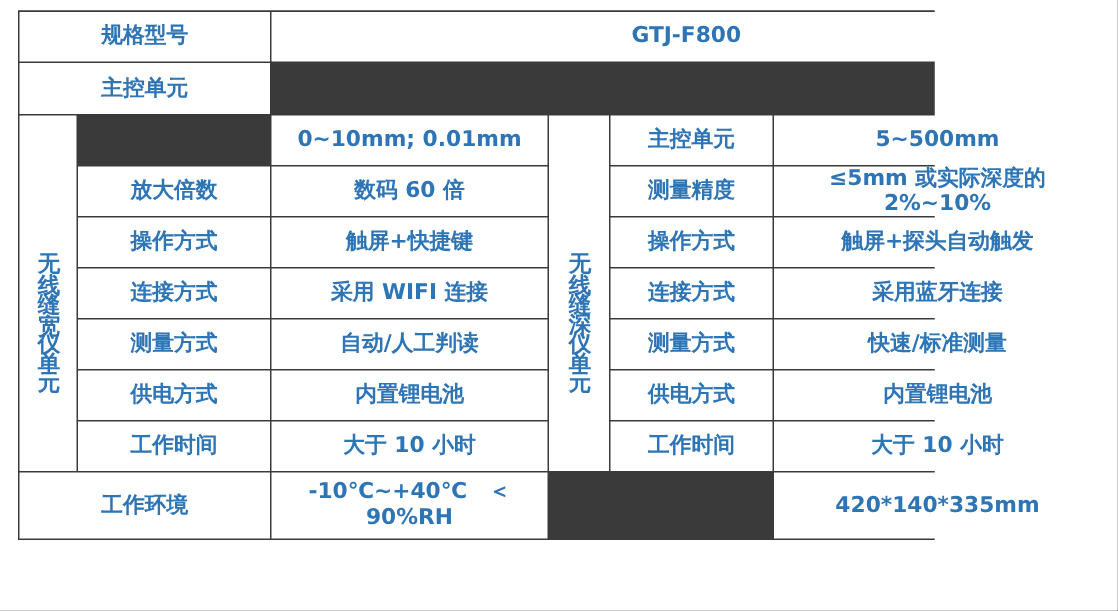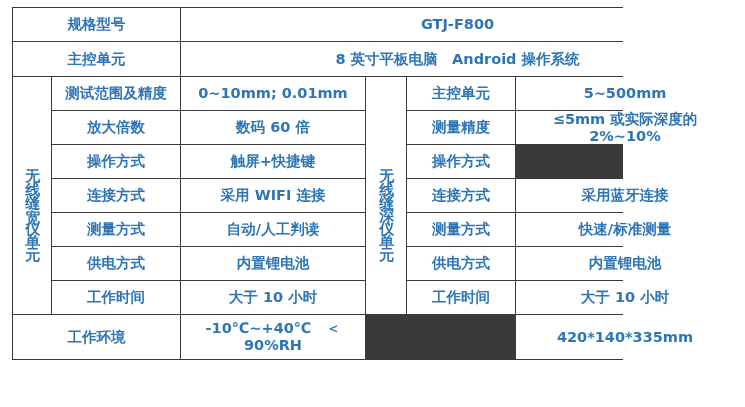--- a/index.html
+++ b/index.html
@@ -74,49 +74,48 @@
 </head>
 <body>
 
 <div class="page">
 
   <div class="tech-table">
 
     <div class="cell c-label r1">规格型号</div>
     <div class="cell c-value r1">GTJ-F800</div>
     <div class="cell c-label r2">主控单元</div>
-    <div class="cell c-value r2">8 英寸平板电脑　Android 操作系统</div>
 
     <div class="cell unit-cell-left">
       <span class="unit-text">无线缝宽仪单元</span>
     </div>
     <div class="cell unit-cell-right">
       <span class="unit-text">无线缝深仪单元</span>
     </div>
 
-    <div class="cell col-b row-3">测试范围及精度</div>
     <div class="cell col-c row-3">0~10mm; 0.01mm</div>
     <div class="cell col-b row-4">放大倍数</div>
     <div class="cell col-c row-4">数码 60 倍</div>
     <div class="cell col-b row-5">操作方式</div>
     <div class="cell col-c row-5">触屏+快捷键</div>
     <div class="cell col-b row-6">连接方式</div>
     <div class="cell col-c row-6">采用 WIFI 连接</div>
     <div class="cell col-b row-7">测量方式</div>
     <div class="cell col-c row-7">自动/人工判读</div>
     <div class="cell col-b row-8">供电方式</div>
     <div class="cell col-c row-8">内置锂电池</div>
     <div class="cell col-b row-9">工作时间</div>
     <div class="cell col-c row-9">大于 10 小时</div>
 
     <div class="cell col-e row-3">主控单元</div>
     <div class="cell col-f row-3">5~500mm</div>
     <div class="cell col-e row-4">测量精度</div>
     <div class="cell col-f row-4">≤5mm 或实际深度的 2%~10%</div>
     <div class="cell col-e row-5">操作方式</div>
+    <div class="cell col-f row-5">触屏+探头自动触发</div>
     <div class="cell col-e row-6">连接方式</div>
     <div class="cell col-f row-6">采用蓝牙连接</div>
     <div class="cell col-e row-7">测量方式</div>
     <div class="cell col-f row-7">快速/标准测量</div>
     <div class="cell col-e row-8">供电方式</div>
     <div class="cell col-f row-8">内置锂电池</div>
     <div class="cell col-e row-9">工作时间</div>
     <div class="cell col-f row-9">大于 10 小时</div>
 
     <div class="cell b-label1 r10">工作环境</div>

